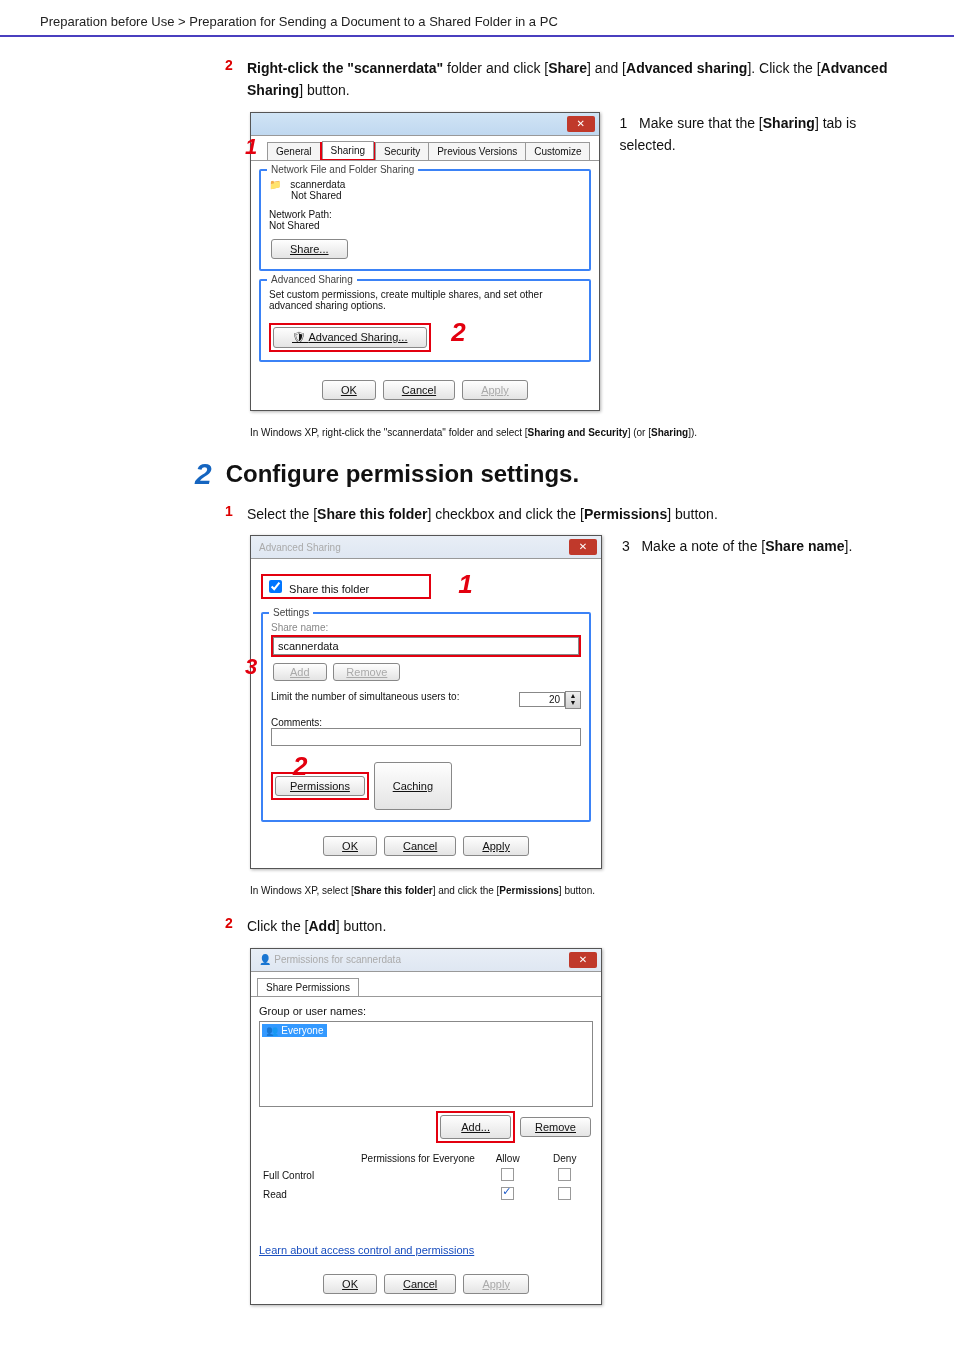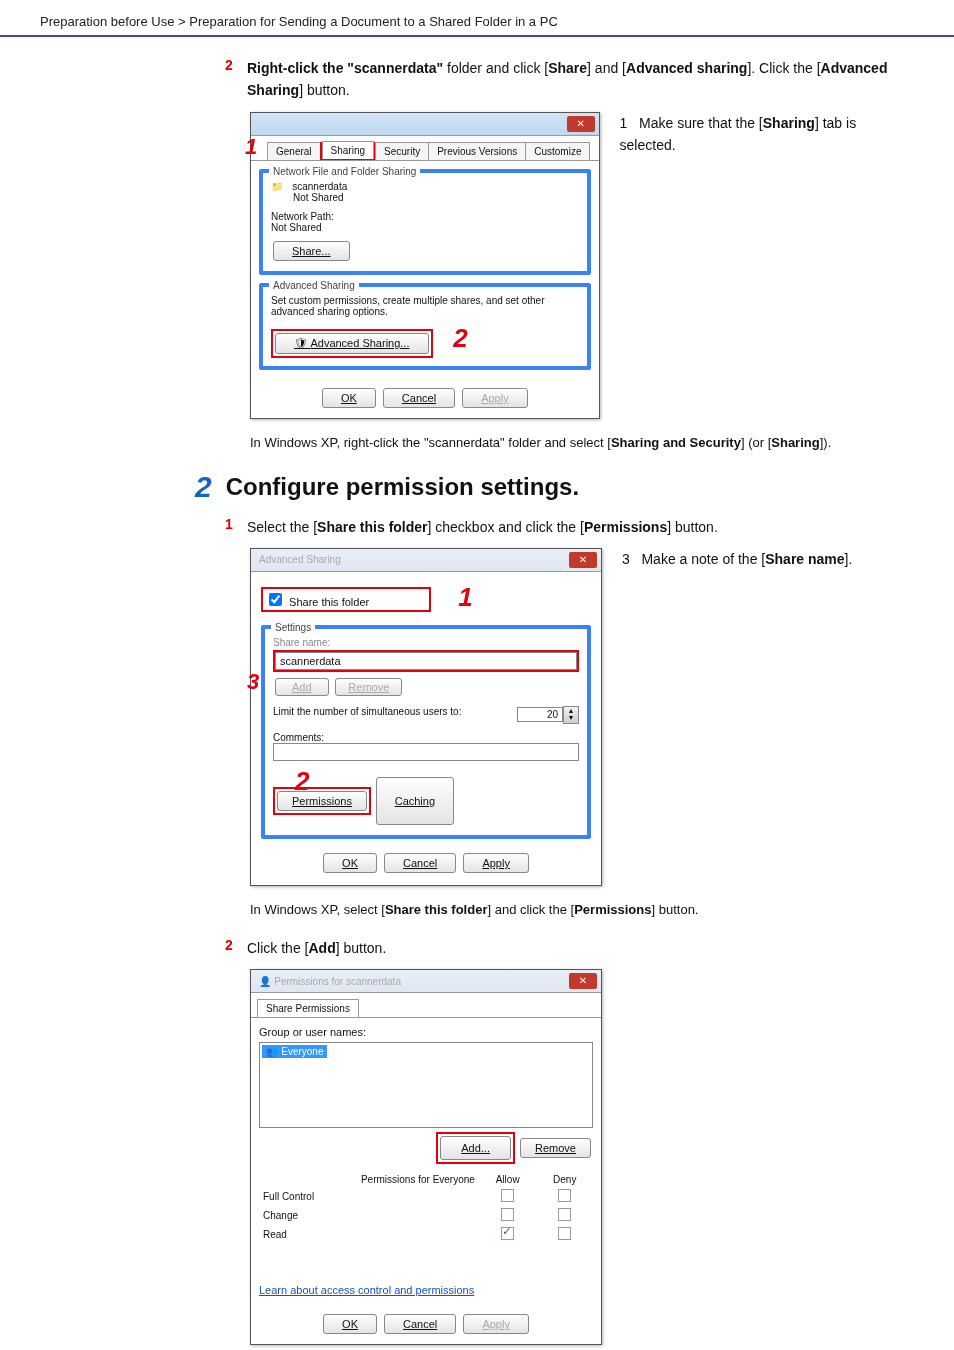--- a/index.html
+++ b/index.html
@@ -49,21 +49,21 @@
   }
   .note-right {
     margin-left: 20px;
     font-size: 14px;
     line-height: 1.6;
   }
   .after-fig {
     margin-left: 210px;
     margin-top: 10px;
     margin-bottom: 16px;
-    font-size: 13px;
+    font-size: 10px;
     line-height: 1.6;
   }
   .bold { font-weight: bold; }
 
   
   .big-step {
     display: flex;
     align-items: center;
     margin-top: 12px;
     margin-bottom: 12px;
@@ -124,21 +124,21 @@
     margin-right: -1px;
   }
   .tab.active {
     background: #fff;
     position: relative;
     z-index: 1;
   }
   .group-box {
     margin: 8px;
     padding: 8px;
-    border: 4px solid #3b82f6;
+    border: 2px solid #3b82f6;
     border-radius: 2px;
     font-size: 10px;
     position: relative;
   }
   .group-title {
     position: absolute;
     top: -7px;
     left: 6px;
     background: #fff;
     padding: 0 4px;
@@ -457,25 +457,20 @@
             <th style="text-align:right;margin-top:28px;">Permissions for Everyone</th>
             <th>Allow</th>
             <th>Deny</th>
           </tr>
           <tr>
             <td>Full Control</td>
             <td style="text-align:center;"><span class="chkbox"></span></td>
             <td style="text-align:center;"><span class="chkbox"></span></td>
           </tr>
           <tr>
-            <td>Change</td>
-            <td style="text-align:center;"><span class="chkbox"></span></td>
-            <td style="text-align:center;"><span class="chkbox"></span></td>
-          </tr>
-          <tr>
             <td>Read</td>
             <td style="text-align:center;"><span class="chkbox checked"></span></td>
             <td style="text-align:center;"><span class="chkbox"></span></td>
           </tr>
         </tbody>
           </table>
         <div style="height:40px;"></div>
         <div><span class="link">Learn about access control and permissions</span></div>
       </div>
       <div class="btnbar">

